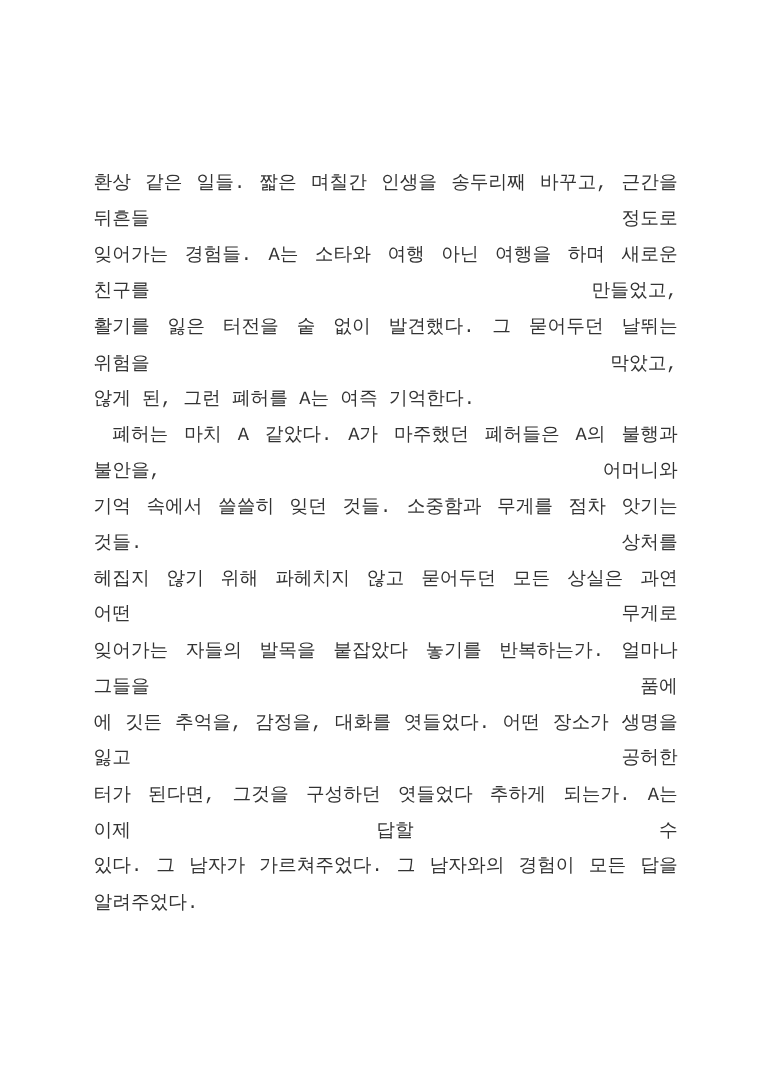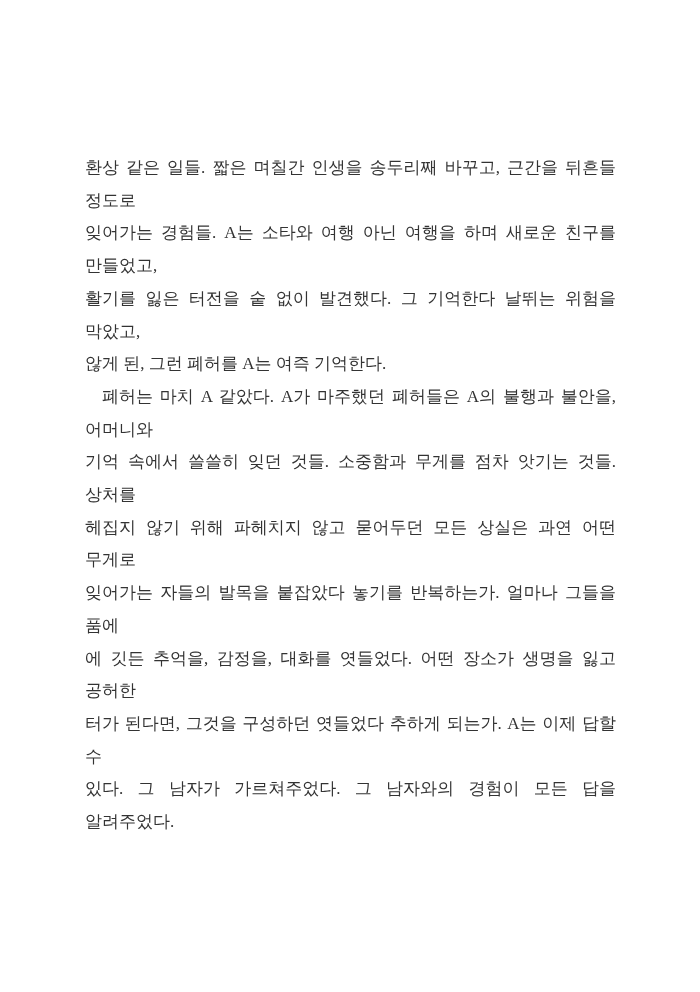--- a/index.html
+++ b/index.html
@@ -27,38 +27,39 @@
   }
   .paragraph {
     margin: 0;
     padding: 0;
   }
   .line {
     text-align: justify;
     text-align-last: justify;
     word-break: keep-all;
     white-space: normal;
+    font-family: Liberation Mono, monospace;
   }
   .line.no-just {
     text-align: right;
     text-align-last: left;
   }
   .line.indent {
     text-indent: 17px;
   }
 </style>
 </head>
 <body>
 
 <div class="page">
   <div class="textblock" style="color: rgb(51, 51, 51);">
       <div class="paragraph">
         <div class="line">환상 같은 일들. 짧은 며칠간 인생을 송두리째 바꾸고, 근간을 뒤흔들 정도로</div>
         <div class="line">잊어가는 경험들. A는 소타와 여행 아닌 여행을 하며 새로운 친구를 만들었고,</div>
-        <div class="line">활기를 잃은 터전을 숱 없이 발견했다. 그 기억한다 날뛰는 위험을 막았고,</div>
+        <div class="line">활기를 잃은 터전을 숱 없이 발견했다. 그 묻어두던 날뛰는 위험을 막았고,</div>
         <div class="line no-just">않게 된, 그런 폐허를 A는 여즉 기억한다.</div>
       </div>
       <div class="paragraph">
         <div class="line indent">폐허는 마치 A 같았다. A가 마주했던 폐허들은 A의 불행과 불안을, 어머니와</div>
         <div class="line">기억 속에서 쓸쓸히 잊던 것들. 소중함과 무게를 점차 앗기는 것들. 상처를</div>
         <div class="line">헤집지 않기 위해 파헤치지 않고 묻어두던 모든 상실은 과연 어떤 무게로</div>
         <div class="line">잊어가는 자들의 발목을 붙잡았다 놓기를 반복하는가. 얼마나 그들을 품에</div>
         <div class="line">에 깃든 추억을, 감정을, 대화를 엿들었다. 어떤 장소가 생명을 잃고 공허한</div>
         <div class="line">터가 된다면, 그것을 구성하던 엿들었다 추하게 되는가. A는 이제 답할 수</div>
         <div class="line">있다. 그 남자가 가르쳐주었다. 그 남자와의 경험이 모든 답을 알려주었다.</div>

